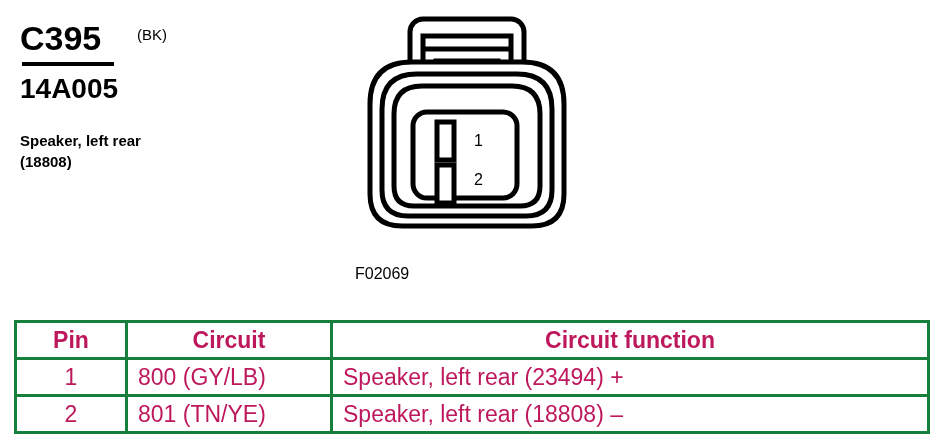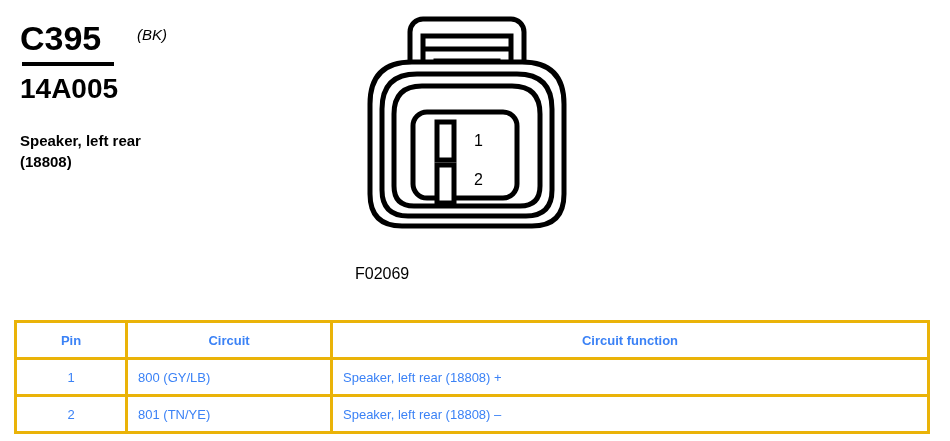--- a/index.html
+++ b/index.html
@@ -38,21 +38,20 @@
     letter-spacing: 0px;
     line-height: 40px;
   }
   #connector-color {
     position: absolute;
     left: 117px;
     top: 8px;
     font-size: 15px;
     font-weight: normal;
     line-height: 18px;
-    font-style: italic;
   }
   #id-underline {
     position: absolute;
     left: 2px;
     top: 44px;
     width: 92px;
     height: 4px;
     background: #000000;
   }
   #part-number {
@@ -109,26 +108,26 @@
   
   #pin-table {
     position: absolute;
     left: 14px;
     top: 308px;
     width: 916px;
     border-collapse: collapse;
     table-layout: fixed;
   }
   #pin-table td, #pin-table th {
-    border: 3px solid #eab308;
+    border: 3px solid #15803d;
     height: 34px;
     padding: 0 10px;
-    font-size: 13px;
+    font-size: 23px;
     font-weight: normal;
-    color: #3b82f6;
+    color: #be185d;
   }
   #pin-table th {
     font-weight: bold;
     text-align: center;
   }
   .col-pin   { width: 88px;  text-align: center; }
   .col-circ  { width: 182px; text-align: left; }
   .col-func  { text-align: left; padding-left: 22px; }
   th.col-func { text-align: center; padding-left: 10px; }
 </style>
@@ -208,21 +207,21 @@
       <tr>
         <th class="col-pin">Pin</th>
         <th class="col-circ">Circuit</th>
         <th class="col-func">Circuit function</th>
       </tr>
     </thead>
     <tbody>
       <tr>
         <td class="col-pin">1</td>
         <td class="col-circ">800 (GY/LB)</td>
-        <td class="col-func">Speaker, left rear (18808) +</td>
+        <td class="col-func">Speaker, left rear (23494) +</td>
       </tr>
       <tr>
         <td class="col-pin">2</td>
         <td class="col-circ">801 (TN/YE)</td>
         <td class="col-func">Speaker, left rear (18808) –</td>
       </tr>
     </tbody>
   </table>
 
 </div>

